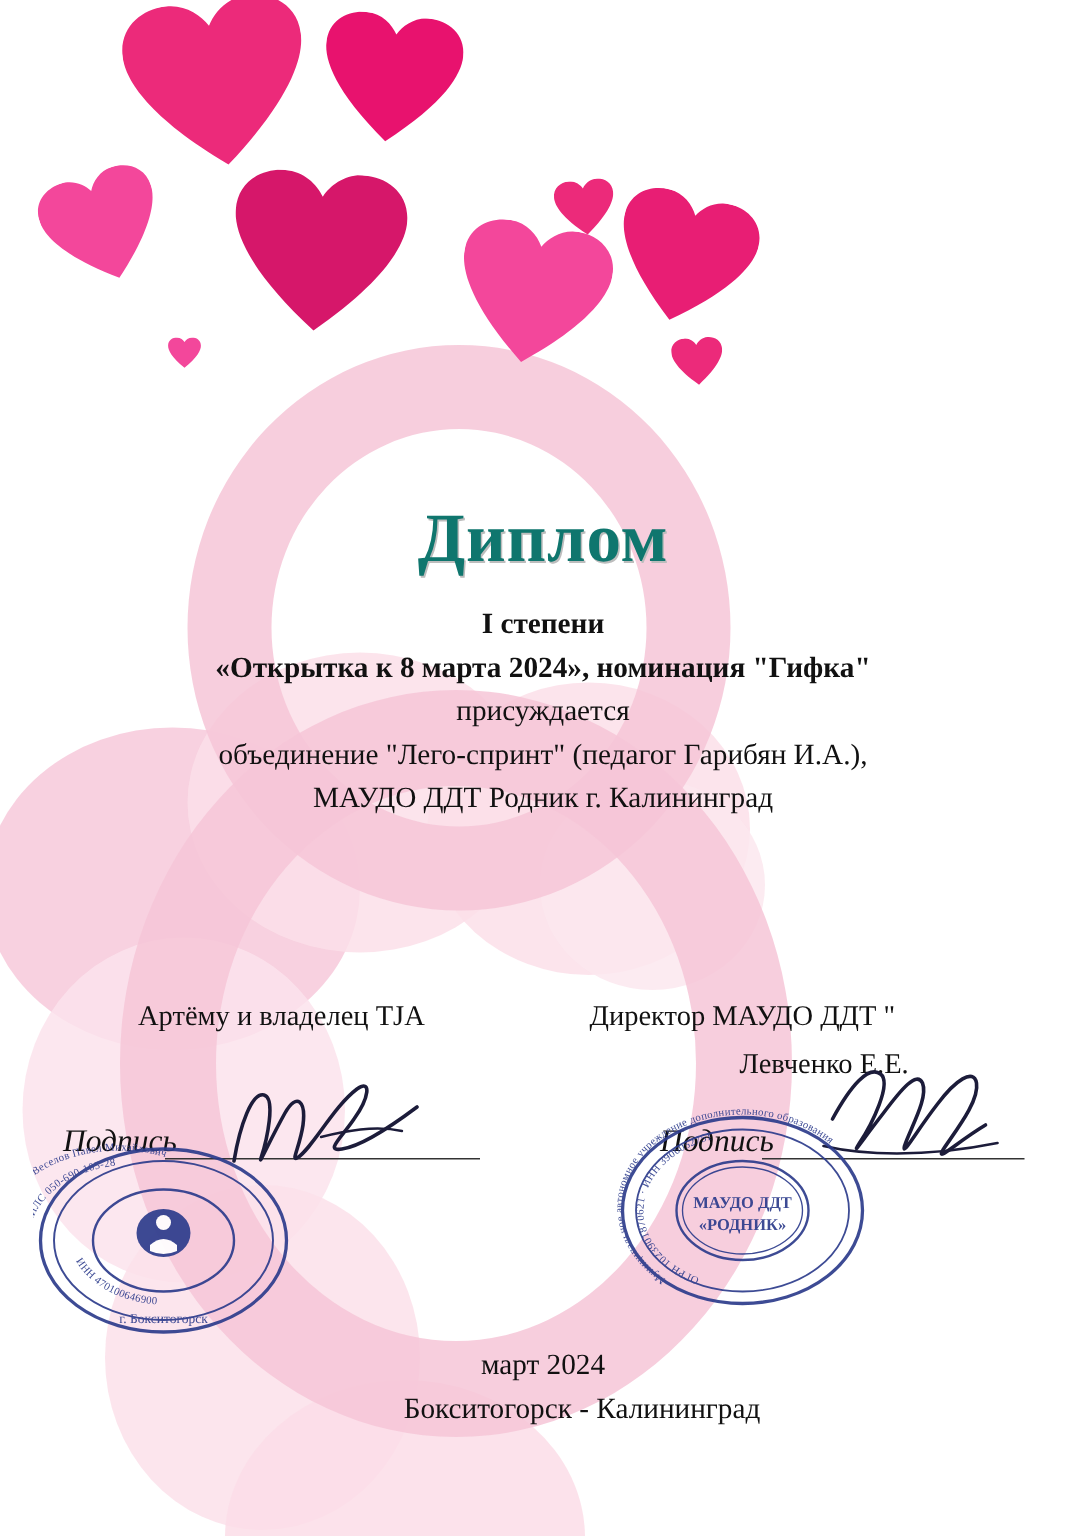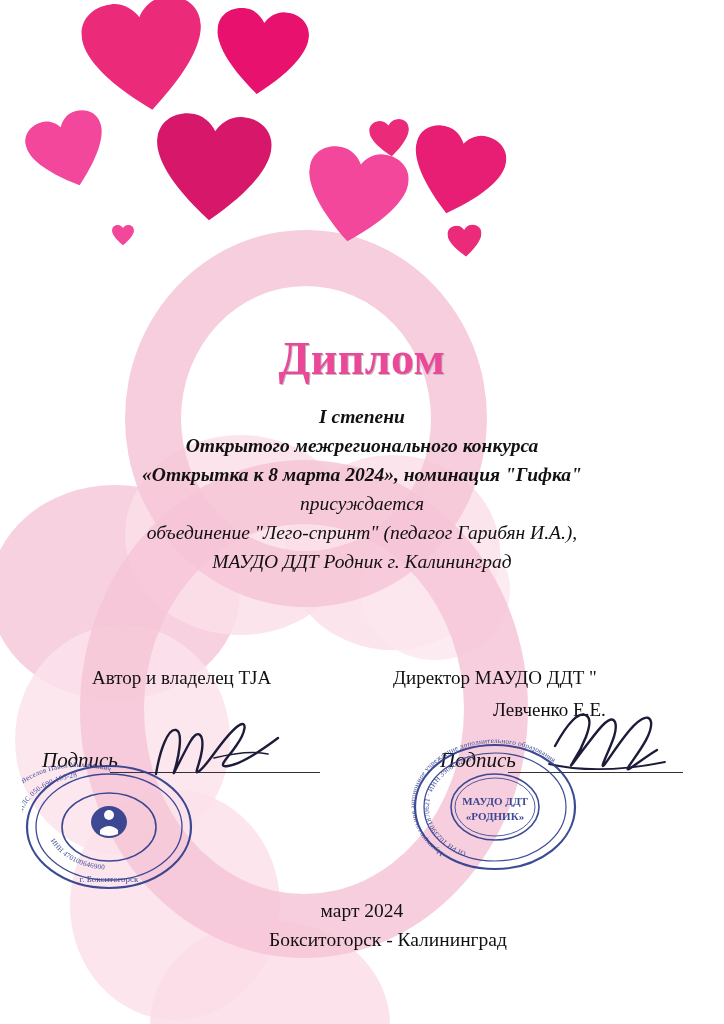--- a/index.html
+++ b/index.html
@@ -81,33 +81,32 @@
 
   .title {
     position: absolute;
     top: 332px;
     left: 0;
     width: 100%;
     text-align: center;
     font-size: 46px;
     font-weight: bold;
     letter-spacing: .5px;
-    color: #ec4899;
+    color: #0f766e;
     text-shadow: 1px 1px 0 #bdbdbd;
   }
 
   .body-block {
     position: absolute;
     top: 402px;
     left: 0;
     width: 100%;
     text-align: center;
     font-size: 19.5px;
     line-height: 29px;
-    font-style: italic;
   }
   .body-block .b { font-weight: bold; }
   .body-block .reg { font-weight: normal; }
 
   .sign-row {
     position: absolute;
     top: 662px;
     left: 0;
     width: 100%;
     font-size: 19px;
@@ -247,30 +246,29 @@
       </svg>
   </div>
 </div>
 
 <div class="sheet">
 
   <div class="title">Диплом</div>
 
   <div class="body-block">
     <div class="b">I степени</div>
-    <div class="b">Открытого межрегионального конкурса</div>
     <div class="b">«Открытка к 8 марта 2024», номинация "Гифка"</div>
     <div class="reg">присуждается</div>
     <div class="reg">объединение "Лего-спринт" (педагог Гарибян И.А.),</div>
     <div class="reg">МАУДО ДДТ Родник г. Калининград</div>
   </div>
 
   <div class="sign-row">
     <div class="sign-left">
-      <div>Автор и владелец TJA</div>
+      <div>Артёму и владелец TJA</div>
     </div>
     <div class="sign-right">
       <div>Директор МАУДО ДДТ "</div>
       <div class="l2">Левченко Е.Е.</div>
     </div>
   </div>
 
   <div class="podpis left">Подпись</div>
   <div class="podpis right">Подпись</div>
 

